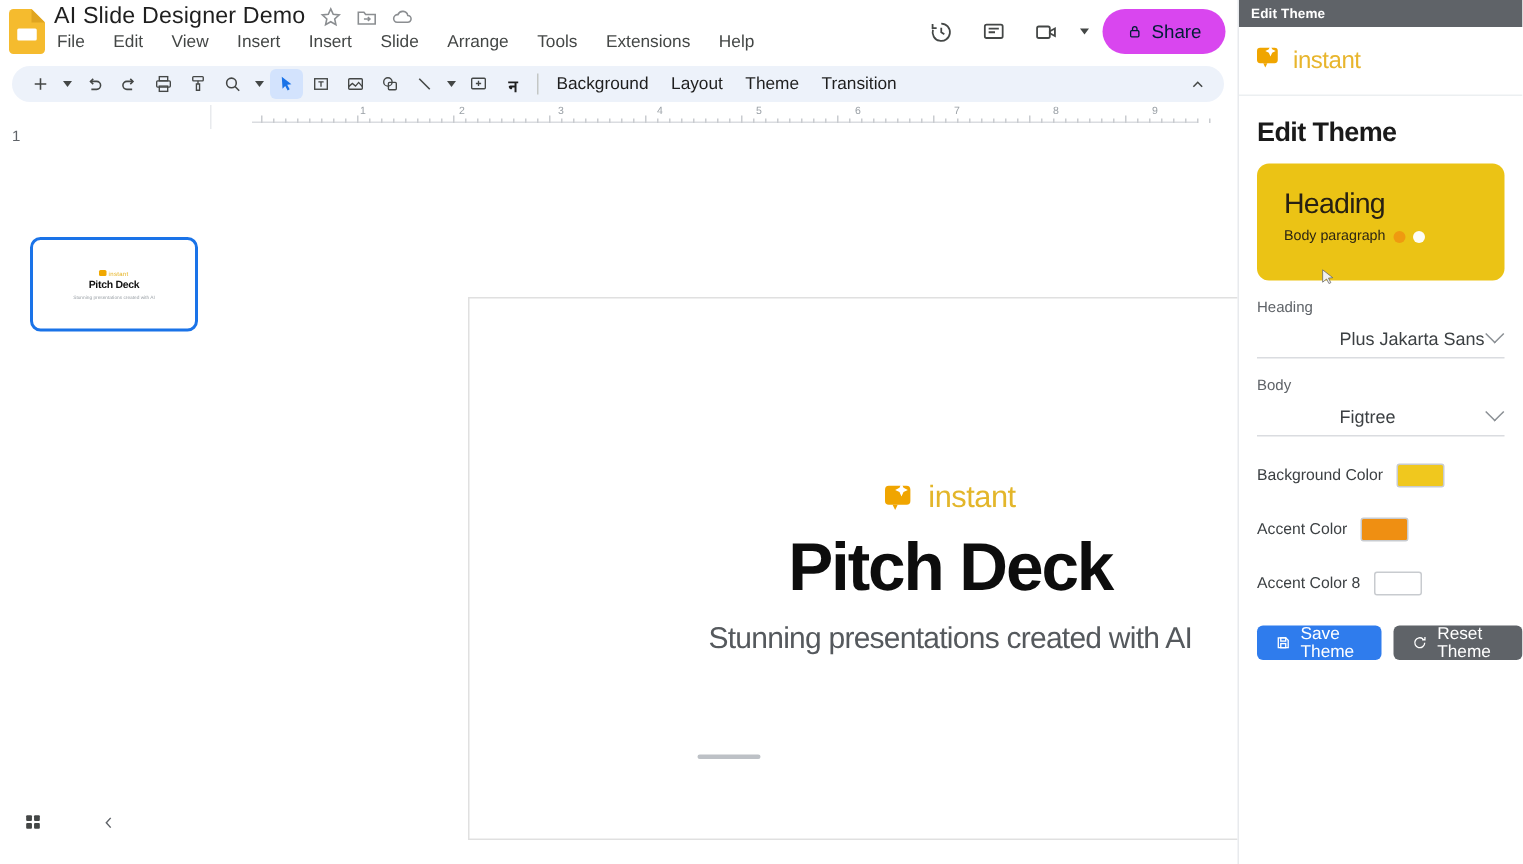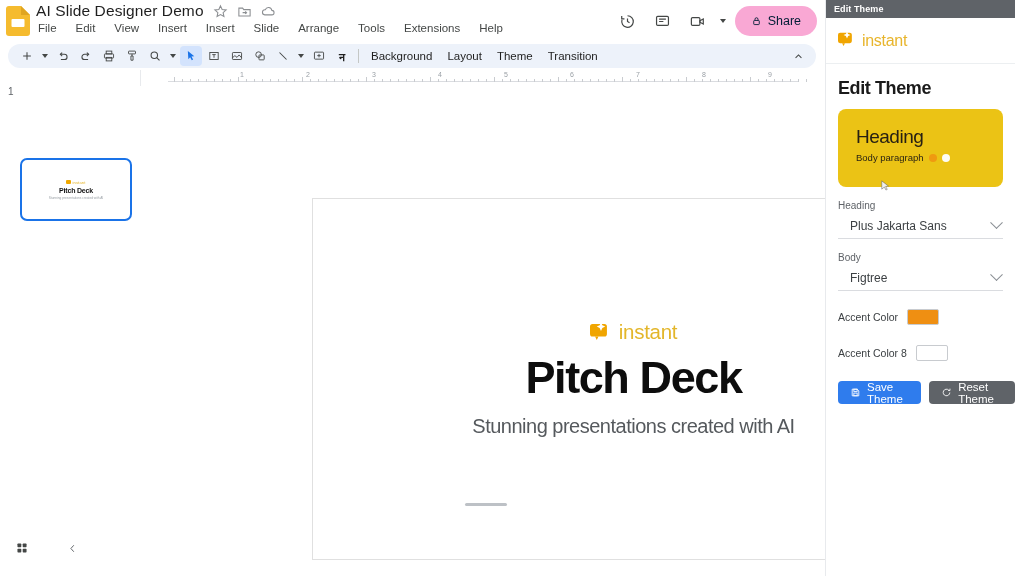--- a/index.html
+++ b/index.html
@@ -21,21 +21,21 @@
   .menu-item { font-size: 11.5px; color: #444746; cursor: default; padding: 1px 2px; border-radius: 3px; }
 
   .topright { position: absolute; right: 8px; top: 0; height: 42px; display: flex; align-items: center; gap: 9px; }
   .ticon { width: 26px; height: 26px; display: flex; align-items: center; justify-content: center; border-radius: 50%; }
   .caret-sm { width: 0; height: 0; border-left: 3.5px solid transparent; border-right: 3.5px solid transparent; border-top: 4px solid #444746; }
   .slideshow-btn { display: flex; align-items: center; height: 28px; border: 1px solid #c4c7c5; border-radius: 14px; overflow: hidden; }
   .slideshow-label { font-size: 12px; color: #1f1f1f; padding: 0 13px; height: 100%; display: flex; align-items: center; }
   .slideshow-sep { width: 1px; height: 100%; background: #e1e3e1; }
   .slideshow-arrow { padding: 0 9px; height: 100%; display: flex; align-items: center; }
   .share-btn { display: flex; align-items: center; gap: 6px; height: 30px; padding: 0 16px; border-radius: 15px;
-    background: #f9a8d4; color: #001d35; font-size: 12.5px; }
+    background: #d946ef; color: #001d35; font-size: 12.5px; }
 
   
   .toolbar { position: absolute; left: 8px; top: 44px; width: 808px; height: 24px;
     background: #edf2fa; border-radius: 12px; display: flex; align-items: center; padding: 0 8px; gap: 1px; }
   .tb { width: 22px; height: 20px; display: flex; align-items: center; justify-content: center; border-radius: 4px; color: #444746; }
   .tb.active { background: #d3e3fd; }
   .tb-arrow { width: 12px; height: 20px; display: flex; align-items: center; justify-content: center; }
   .tb-sep { width: 1px; height: 14px; background: #c4c7c5; margin: 0 4px; }
   .tb-text { font-size: 11.5px; color: #1f1f1f; padding: 2px 7px; border-radius: 4px; white-space: nowrap; }
   .tb-collapse { margin-left: auto; width: 20px; height: 20px; display: flex; align-items: center; justify-content: center; }
@@ -93,21 +93,21 @@
     padding: 18px 0 0 18px; }
   .preview-heading { font-size: 19px; color: #272013; letter-spacing: -.5px; line-height: 1; }
   .preview-bodyrow { display: flex; align-items: center; gap: 5px; margin-top: 6px; }
   .preview-body { font-size: 9.5px; color: #2c2513; }
   .dot { width: 8px; height: 8px; border-radius: 50%; display: inline-block; }
   .cursor-arrow { position: absolute; left: 43px; top: 70px; width: 9px; height: 13px; }
 
   .field-label { font-size: 10px; color: #5f6368; padding: 13px 0 2px 12px; }
   .select { margin: 0 12px; height: 26px; border-bottom: 1px solid #dadce0; display: flex; align-items: center;
     justify-content: space-between; padding: 0 2px 0 12px; }
-  .select-val { font-size: 12px; color: #3c4043; }
+  .select-val { font-size: 12px; color: #3c4043; margin-left: 43px; }
   .chev { width: 9px; height: 9px; border-right: 1.4px solid #8a8f94; border-bottom: 1.4px solid #8a8f94;
     transform: rotate(45deg) translate(-2px,-2px); }
 
   .color-row { display: flex; align-items: center; gap: 9px; padding: 0 0 0 12px; height: 36px; }
   .color-label { font-size: 10.5px; color: #3c4043; white-space: nowrap; }
   .swatch { width: 32px; height: 16px; border: 1px solid #c8cbcf; border-radius: 2px; }
 
   .panel-actions { padding: 10px 0 0 12px; display: flex; flex-direction: row; gap: 8px; }
   .btn { display: inline-flex; align-items: center; gap: 6px; height: 23px; padding: 0 12px; border-radius: 4px;
     font-size: 11.5px; color: #fff; width: fit-content; }
@@ -533,20 +533,24 @@
 
     <div class="field-label">Body</div>
     <div class="select">
       <span class="select-val">Figtree</span>
       <span class="chev"></span>
     </div>
 
     <div style="height:8px"></div>
 
     <div class="color-row">
+      <span class="color-label">Background Color</span>
+      <span class="swatch" style="background:#f0c81e;"></span>
+    </div>
+    <div class="color-row">
       <span class="color-label">Accent Color</span>
       <span class="swatch" style="background:#ef8f12;"></span>
     </div>
     <div class="color-row">
       <span class="color-label">Accent Color 8</span>
       <span class="swatch" style="background:#ffffff;"></span>
     </div>
 
     <div class="panel-actions">
       <div class="btn btn-save">

